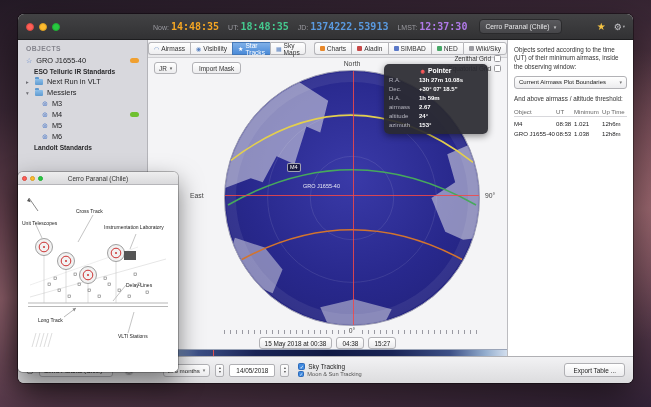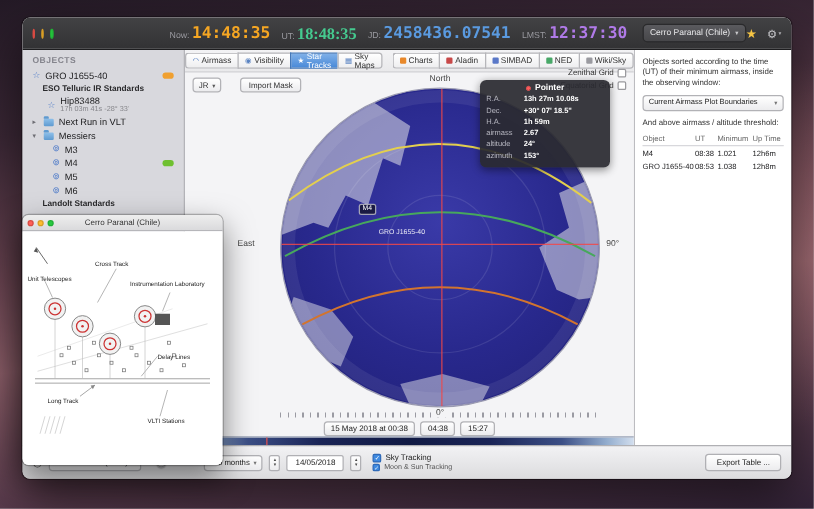--- a/index.html
+++ b/index.html
@@ -16,22 +16,22 @@
     box-shadow:0 16px 38px rgba(0,0,0,.55), 0 0 0 1px rgba(0,0,0,.35); }
 
   .titlebar { height:26px; background:linear-gradient(#424244,#323234);
     border-bottom:1px solid #1d1d1f; display:flex; align-items:center; padding:0 8px; }
   .light { width:8px; height:8px; border-radius:50%; display:inline-block; margin-right:5px; }
   .light.red{background:#ff5f57;border:1px solid #d84a42;}
   .light.yellow{background:#febc2e;border:1px solid #d89e24;}
   .light.green{background:#28c840;border:1px solid #1faf34;}
   .clocks { display:flex; gap:9px; margin-left:88px; align-items:center; white-space:nowrap; }
   .ck { font-size:7px; color:#9a9aa0; }
-  .ck-v { font-family:"DejaVu Sans Mono", monospace; font-size:13px; font-weight:bold; }
-  .ck-v.now{color:#f5a623;} .ck-v.ut{color:#45c98f;font-family:Liberation Serif, serif;} .ck-v.jd{color:#5a9ae0;} .ck-v.lmst{color:#b07ae8;}
+  .ck-v { font-family:"DejaVu Sans Mono", monospace; font-size:10px; font-weight:bold; }
+  .ck-v.now{color:#f5a623;} .ck-v.ut{color:#45c98f;} .ck-v.jd{color:#5a9ae0;} .ck-v.lmst{color:#b07ae8;}
   .obs-popup { margin-left:12px; height:15px; background:linear-gradient(#5a5a5e,#464649);
     border:1px solid #2a2a2c; border-radius:4px; color:#e8e8ea; font-size:6.8px;
     display:flex; align-items:center; gap:4px; padding:0 5px; white-space:nowrap; }
   .pv { font-size:5px; color:inherit; opacity:.8; }
   .tb-icons { margin-left:auto; display:flex; align-items:center; gap:8px; }
   .star-btn { color:#f6c544; font-size:10px; }
   .gear-btn { color:#c8c8cc; font-size:9px; display:flex; align-items:center; gap:1px; }
   .gear-btn .pv{font-size:4.5px;}
 
   .mainrow { display:flex; height:316px; }
@@ -191,21 +191,21 @@
 
 <div class="app">
 
   <div class="titlebar">
     <span class="light red"></span>
     <span class="light yellow"></span>
     <span class="light green"></span>
     <div class="clocks">
       <span class="ck"><span>Now:</span> <span class="ck-v now">14:48:35</span></span>
       <span class="ck"><span>UT:</span> <span class="ck-v ut">18:48:35</span></span>
-      <span class="ck"><span>JD:</span> <span class="ck-v jd">2458436.07541</span></span>
+      <span class="ck"><span>JD:</span> <span class="ck-v jd">1374222.53913</span></span>
       <span class="ck"><span>LMST:</span> <span class="ck-v lmst">12:37:30</span></span>
     </div>
     <div class="obs-popup">
       <span>Cerro Paranal (Chile)</span>
         <span class="pv">▾</span>
     </div>
     <div class="tb-icons">
       <span class="star-btn">★</span>
       <span class="gear-btn">⚙<span class="pv">▾</span></span>
     </div>
@@ -218,27 +218,20 @@
         <div class="sb-h">OBJECTS</div>
 
         <div class="trow">
           <span class="ic star-ic">☆</span>
           <span class="tlabel">GRO J1655-40</span>
           <span class="badge orange"></span>
         </div>
 
         <div class="tgroup">ESO Telluric IR Standards</div>
 
-        <div class="trow two child">
-          <span class="ic star-ic">☆</span>
-          <span class="tcol">
-              <span class="tlabel">Hip83488</span>
-              <span class="tsub">17h 03m 41s -28° 33'</span>
-            </span>
-        </div>
 
         <div class="trow">
           <span class="disc">▸</span>
           <span class="ic fold"></span>
           <span class="tlabel">Next Run in VLT</span>
         </div>
 
         <div class="trow">
           <span class="disc">▾</span>
           <span class="ic fold"></span>

